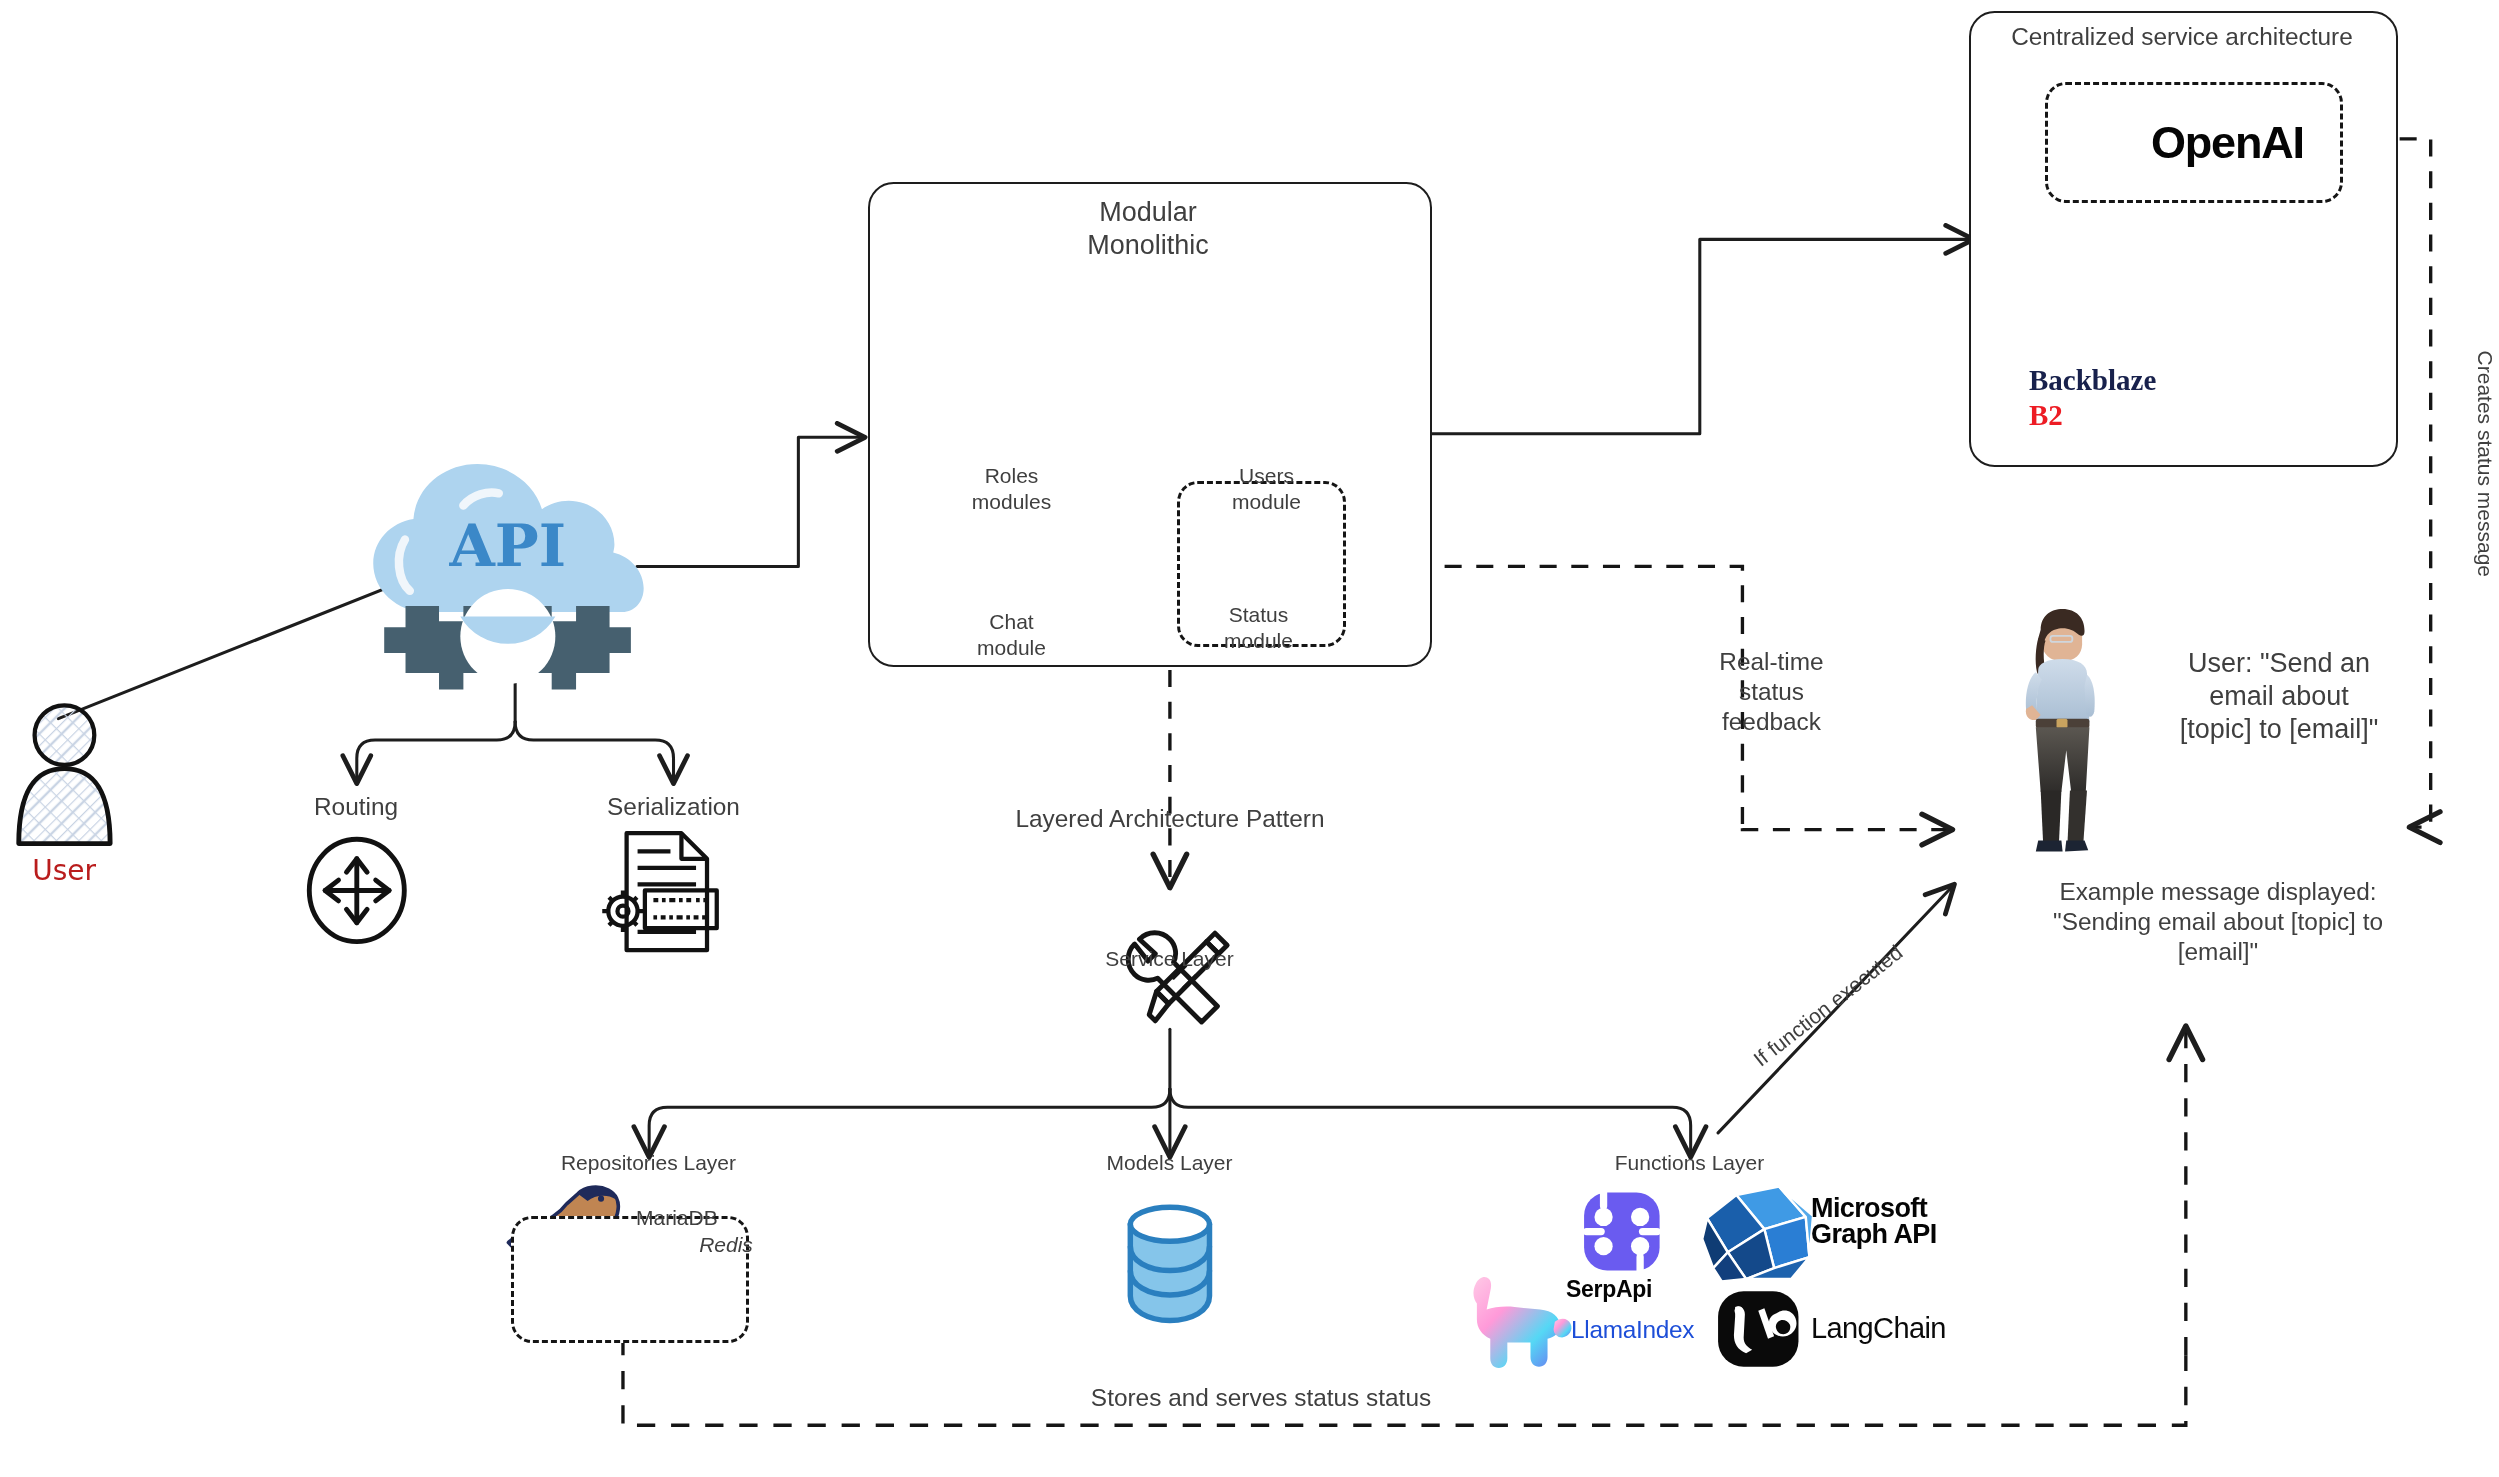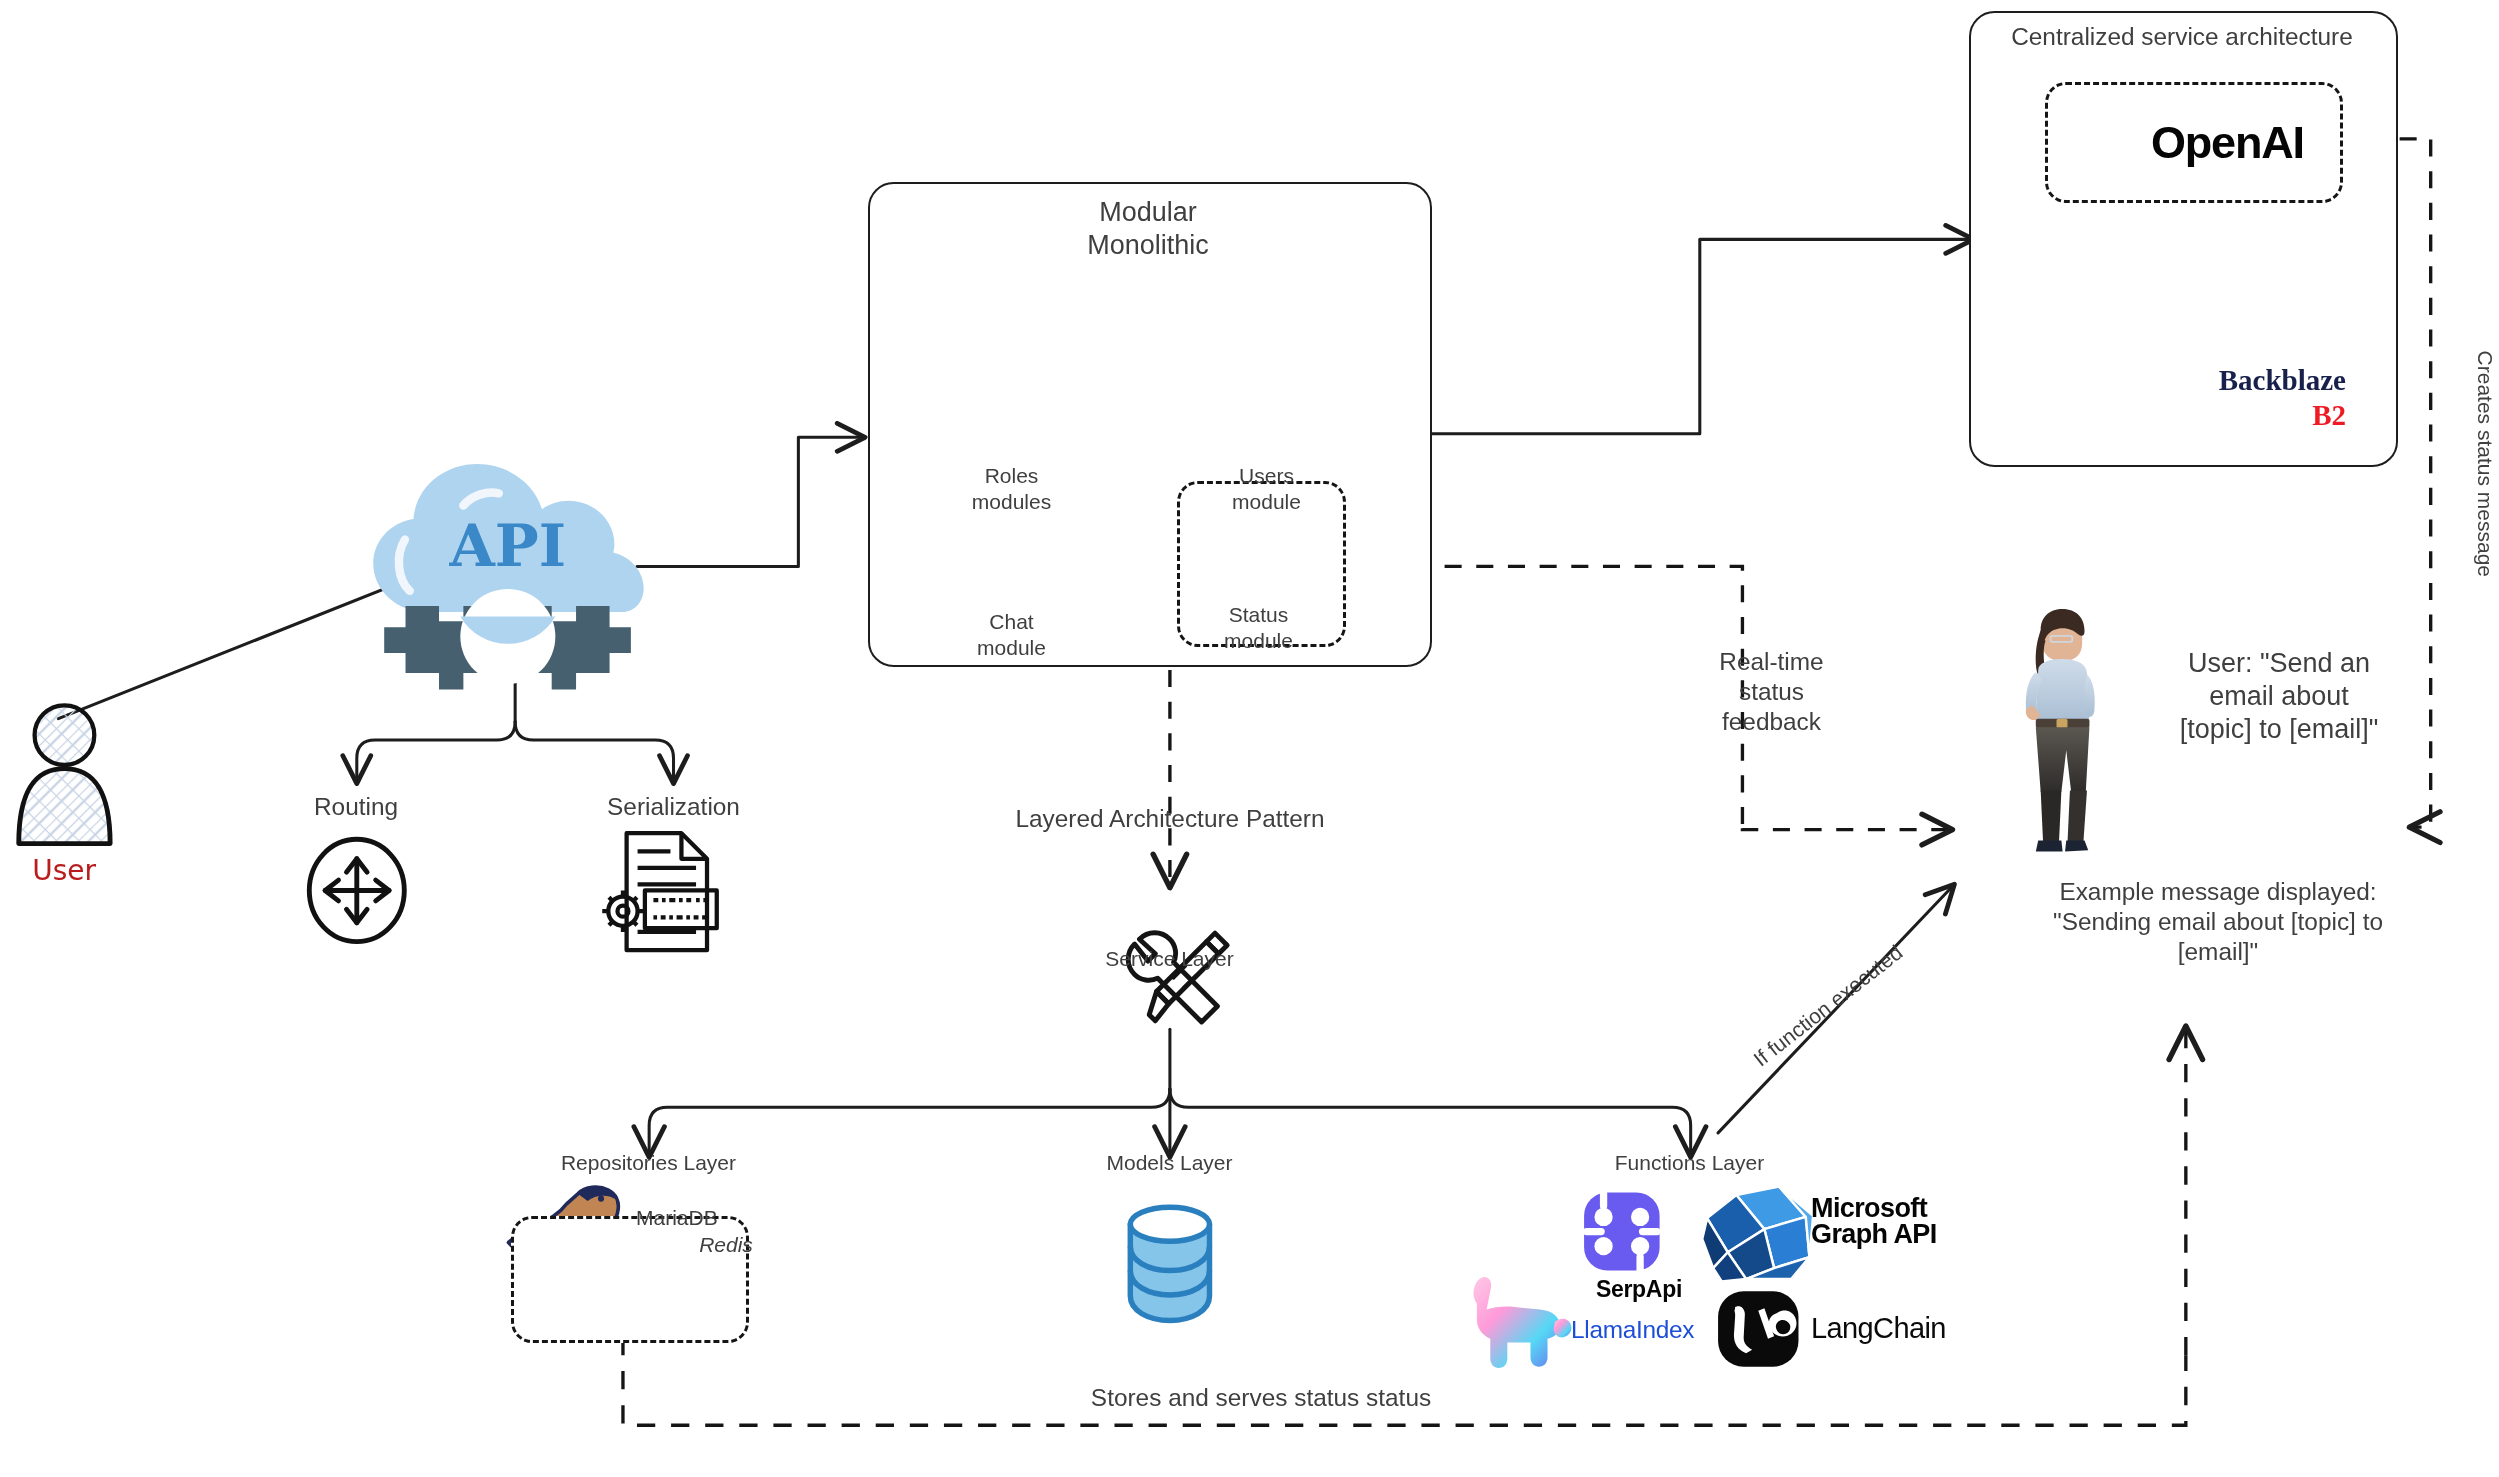--- a/index.html
+++ b/index.html
@@ -370,29 +370,29 @@
 
   <div class="lbl lbl-md" style="left:1072px;top:946px;width:195px;">Service Layer</div>
 
   <div class="lbl lbl-md" style="left:539px;top:1150px;width:219px;">Repositories Layer</div>
   <div class="lbl lbl-md" style="left:1078px;top:1150px;width:183px;">Models Layer</div>
   <div class="lbl lbl-md" style="left:1589px;top:1150px;width:201px;">Functions Layer</div>
 
   <div class="lbl lbl-md" style="left:636px;top:1205px;width:146px;text-align:left;">MariaDB</div>
   <div class="lbl lbl-md" style="left:665px;top:1232px;width:122px;text-align:center;font-style:italic;">Redis</div>
 
-  <div class="lbl logo-serp-txt" style="left:1566px;top:1275px;width:116px;text-align:right;">SerpApi</div>
+  <div class="lbl logo-serp-txt" style="left:1566px;top:1275px;width:116px;text-align:left;">SerpApi</div>
   <div class="lbl logo-ms-txt" style="left:1811px;top:1195px;width:207px;text-align:left;white-space:pre-line;">Microsoft
 Graph API</div>
   <div class="lbl logo-li-txt" style="left:1571px;top:1315px;width:183px;text-align:left;">LlamaIndex</div>
   <div class="lbl logo-lc-txt" style="left:1811px;top:1311px;width:207px;text-align:left;">LangChain</div>
 
   <div class="lbl logo-openai-txt" style="left:2151px;top:116px;width:183px;text-align:left;">OpenAI</div>
 
-  <div class="lbl" style="left:2029px;top:351px;width:317px;text-align:right;">
+  <div class="lbl" style="left:2029px;top:351px;width:317px;text-align:left;">
     <span class="logo-bb-txt logo-bb-1">Backblaze</span>
     <span class="logo-bb-txt logo-bb-2">B2</span>
   </div>
 
   <div class="lbl lbl-lg" style="left:1680px;top:647px;width:183px;">Real-time
 status
 feedback</div>
 
   <div class="lbl lbl-md rot90" style="left:2315px;top:451px;width:341px;">Creates status message</div>
 

